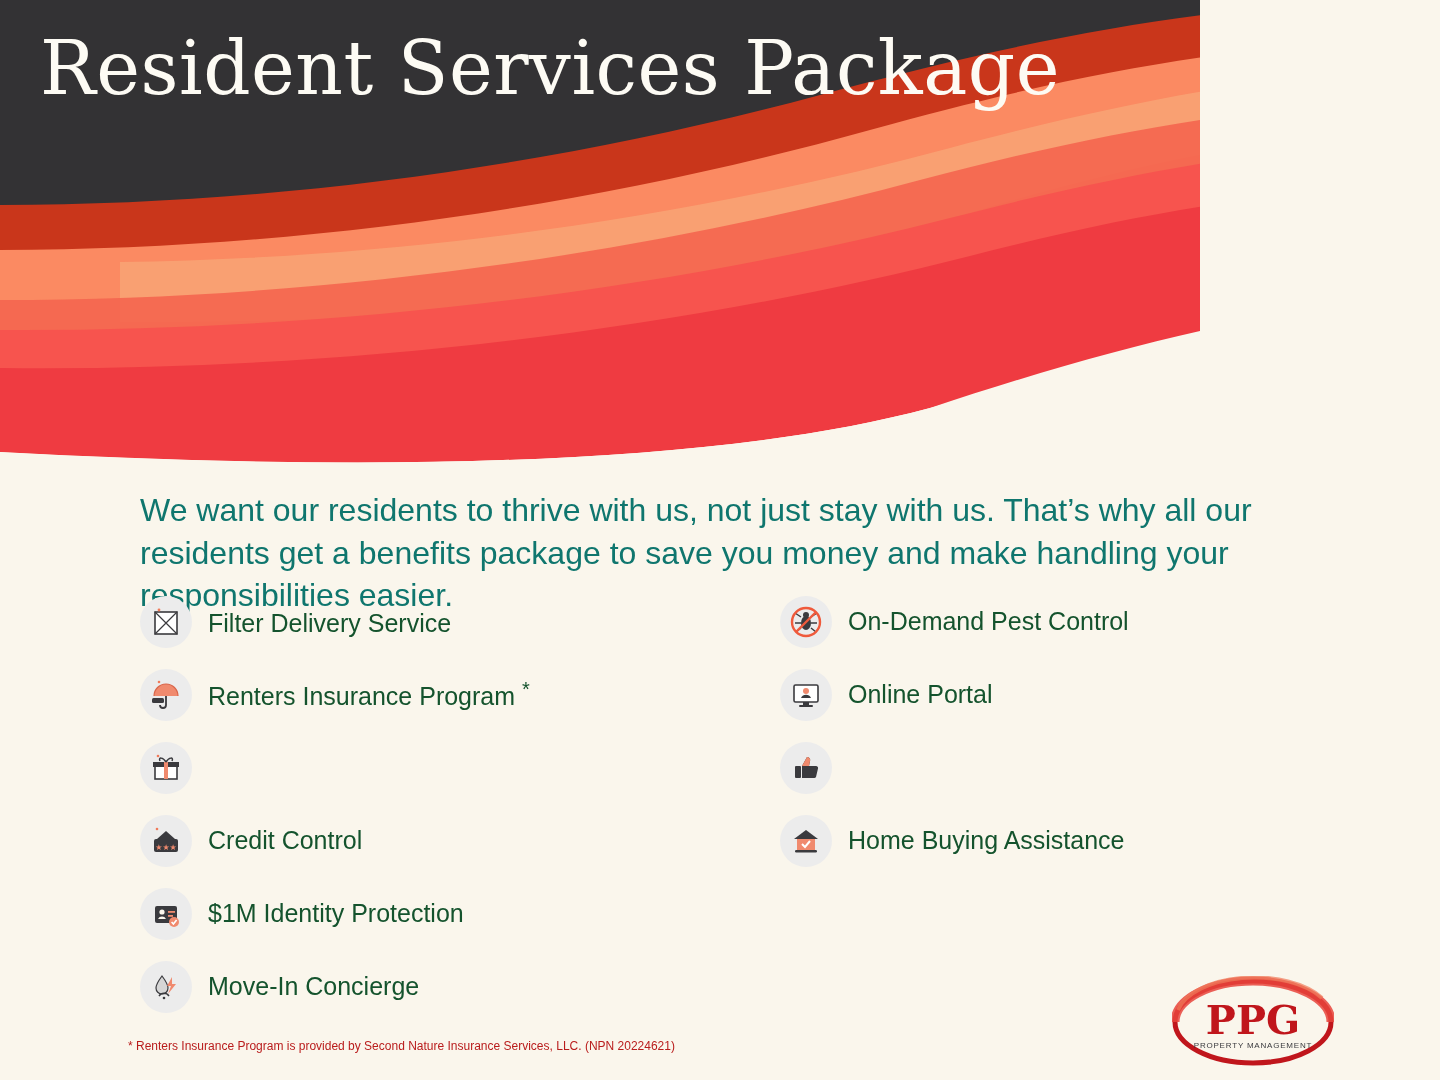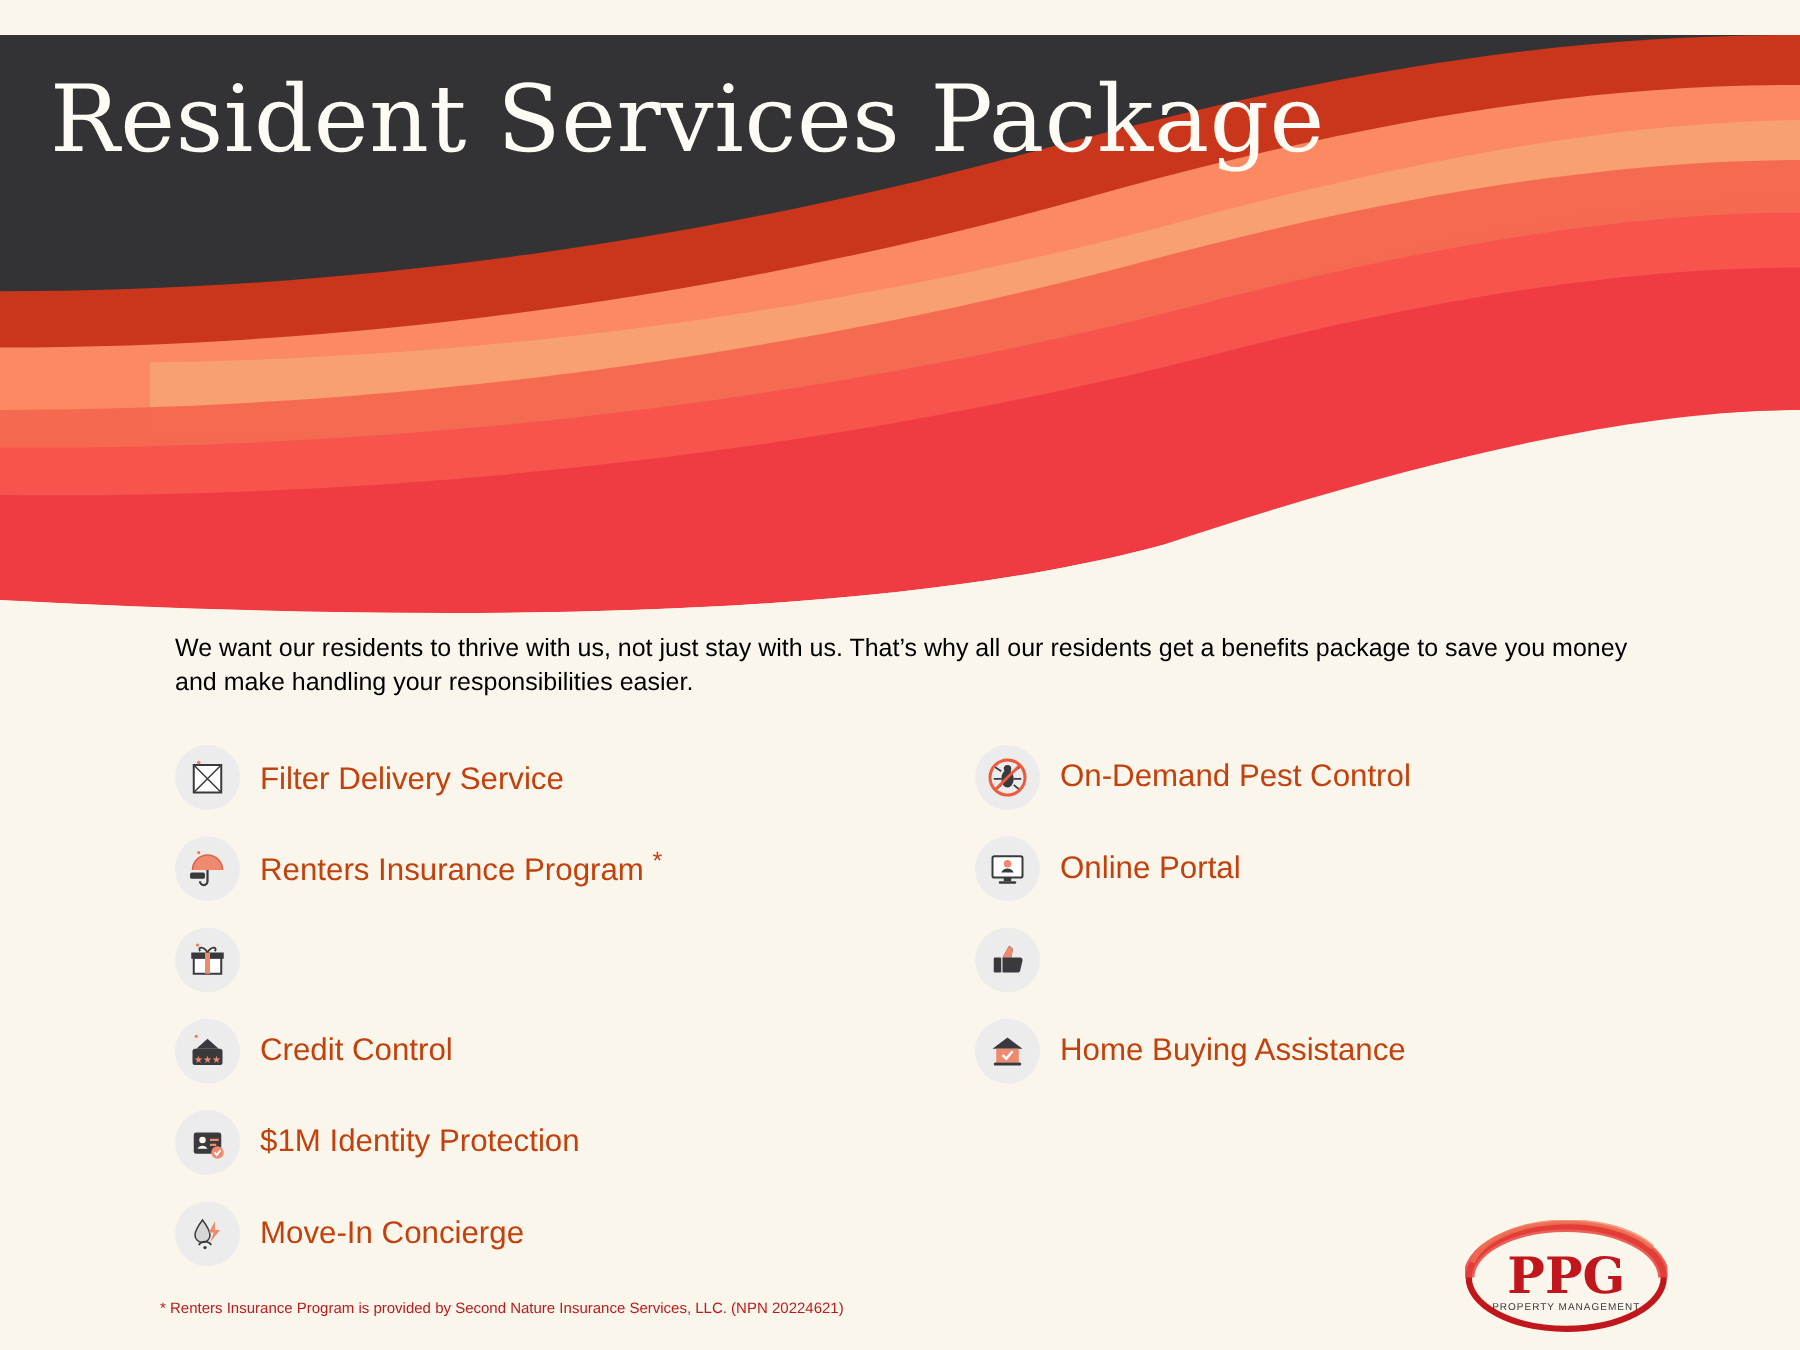--- a/index.html
+++ b/index.html
@@ -12,24 +12,23 @@
     overflow: hidden;
     background: #faf6ec;
     font-family: "Liberation Sans", sans-serif;
     position: relative;
   }
 
   
   .header {
     position: absolute;
     left: 0; top: 0;
-    width: 1440px;
+    width: 1200px;
     height: 470px;
     overflow: hidden;
-    margin-top: 28px;
   }
   .header-bg {
     position: absolute;
     left: 0; top: 0;
     width: 1440px;
     height: 470px;
     background: #faf6ec;
   }
   .header svg {
     position: absolute;
@@ -45,25 +44,25 @@
     color: #fdfbf4;
     letter-spacing: 0.5px;
     z-index: 5;
     white-space: nowrap;
   }
 
   
   .intro {
     position: absolute;
     left: 140px;
-    top: 506px;
+    top: 489px;
     width: 1170px;
-    font-size: 20px;
+    font-size: 32px;
     line-height: 1.33;
-    color: #000000;
+    color: #0f766e;
   }
 
   
   .benefits {
     position: absolute;
     left: 140px;
     top: 585px;
     width: 1180px;
     display: flex;
     gap: 0px;
@@ -88,21 +87,21 @@
     margin-right: 16px;
     flex: 0 0 auto;
     position: relative;
     display: flex;
     align-items: center;
     justify-content: center;
   }
   .benefit .icon svg { display:block; }
   .benefit .label {
     font-size: 25px;
-    color: #c2410c;
+    color: #14532d;
     white-space: nowrap;
   }
   .benefit .label .star {
     font-size: 20px;
     vertical-align: super;
   }
 
   
   .footnote {
     position: absolute;

